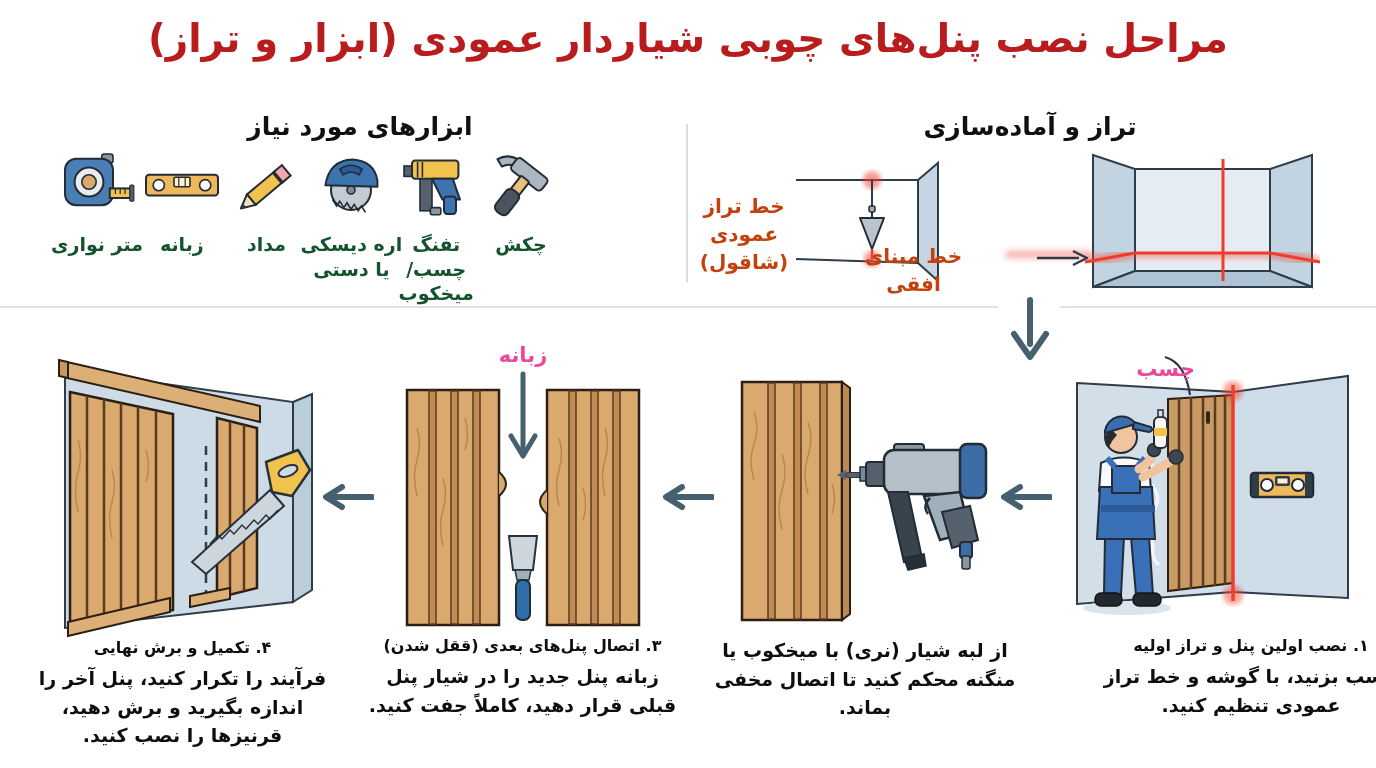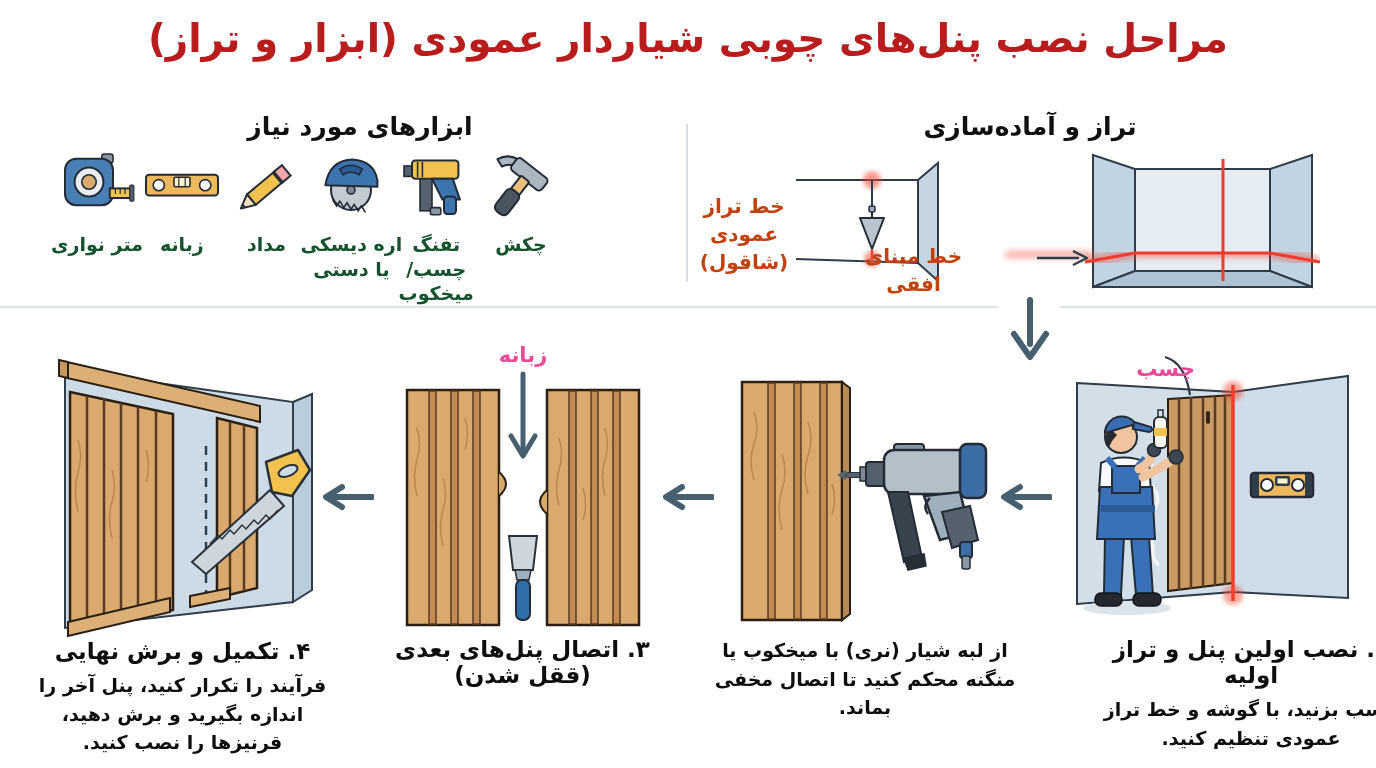--- a/index.html
+++ b/index.html
@@ -13,21 +13,21 @@
   .tool svg{width:80px;height:72px;flex:none;}
   .tool-label{width:112px;margin:10px -14px 0;text-align:center;font-size:19px;
               font-weight:bold;line-height:1.3;color:#14532d;}
   .vdivider{position:absolute;left:686px;top:124px;width:2px;height:158px;background:#d7dce1;}
   .hdivider{position:absolute;left:0;top:306px;width:1376px;height:2px;background:#dde2e6;}
   .diag-label{position:absolute;font-size:20px;font-weight:bold;line-height:1.4;
               text-align:center;white-space:pre-line;color:#c2410c;}
   .scene{position:absolute;}
   .anno{position:absolute;font-size:21px;font-weight:bold;text-align:center;color:#ec4899;}
   .cap{position:absolute;text-align:center;color:#0e0e0e;}
-  .cap-title{font-size:23px;font-weight:bold;margin-bottom:7px;}
+  .cap-title{font-size:16px;font-weight:bold;margin-bottom:7px;}
   .cap-body{font-size:19px;font-weight:600;line-height:1.5;}
   .glow-strip{position:absolute;left:1005px;top:251px;width:88px;height:7px;
               background:rgba(242,70,50,.45);border-radius:4px;filter:blur(3px);}
   .white-patch{position:absolute;left:998px;top:301px;width:62px;height:12px;background:#fff;}
 </style>
 </head>
 <body>
 
 <div class="page">
 
@@ -313,19 +313,20 @@
 
   <div class="cap" style="left:1086px;top:636px;width:300px;margin-left:15px;">
     <div class="cap-title">۱. نصب اولین پنل و تراز اولیه</div>
     <div class="cap-body">چسب بزنید، با گوشه و خط تراز عمودی تنظیم کنید.</div>
   </div>
   <div class="cap" style="left:710px;top:636px;width:310px;">
     <div class="cap-body">از لبه شیار (نری) با میخکوب یا منگنه محکم کنید تا اتصال مخفی بماند.</div>
   </div>
   <div class="cap" style="left:365px;top:636px;width:315px;">
     <div class="cap-title">۳. اتصال پنل‌های بعدی (ققل شدن)</div>
+    <div class="cap-body">زبانه پنل جدید را در شیار پنل قبلی قرار دهید، کاملاً جفت کنید.</div>
   </div>
   <div class="cap" style="left:25px;top:638px;width:315px;">
     <div class="cap-title">۴. تکمیل و برش نهایی</div>
     <div class="cap-body">فرآیند را تکرار کنید، پنل آخر را اندازه بگیرید و برش دهید، قرنیزها را نصب کنید.</div>
   </div>
 
 </div>
 
 </body></html>

